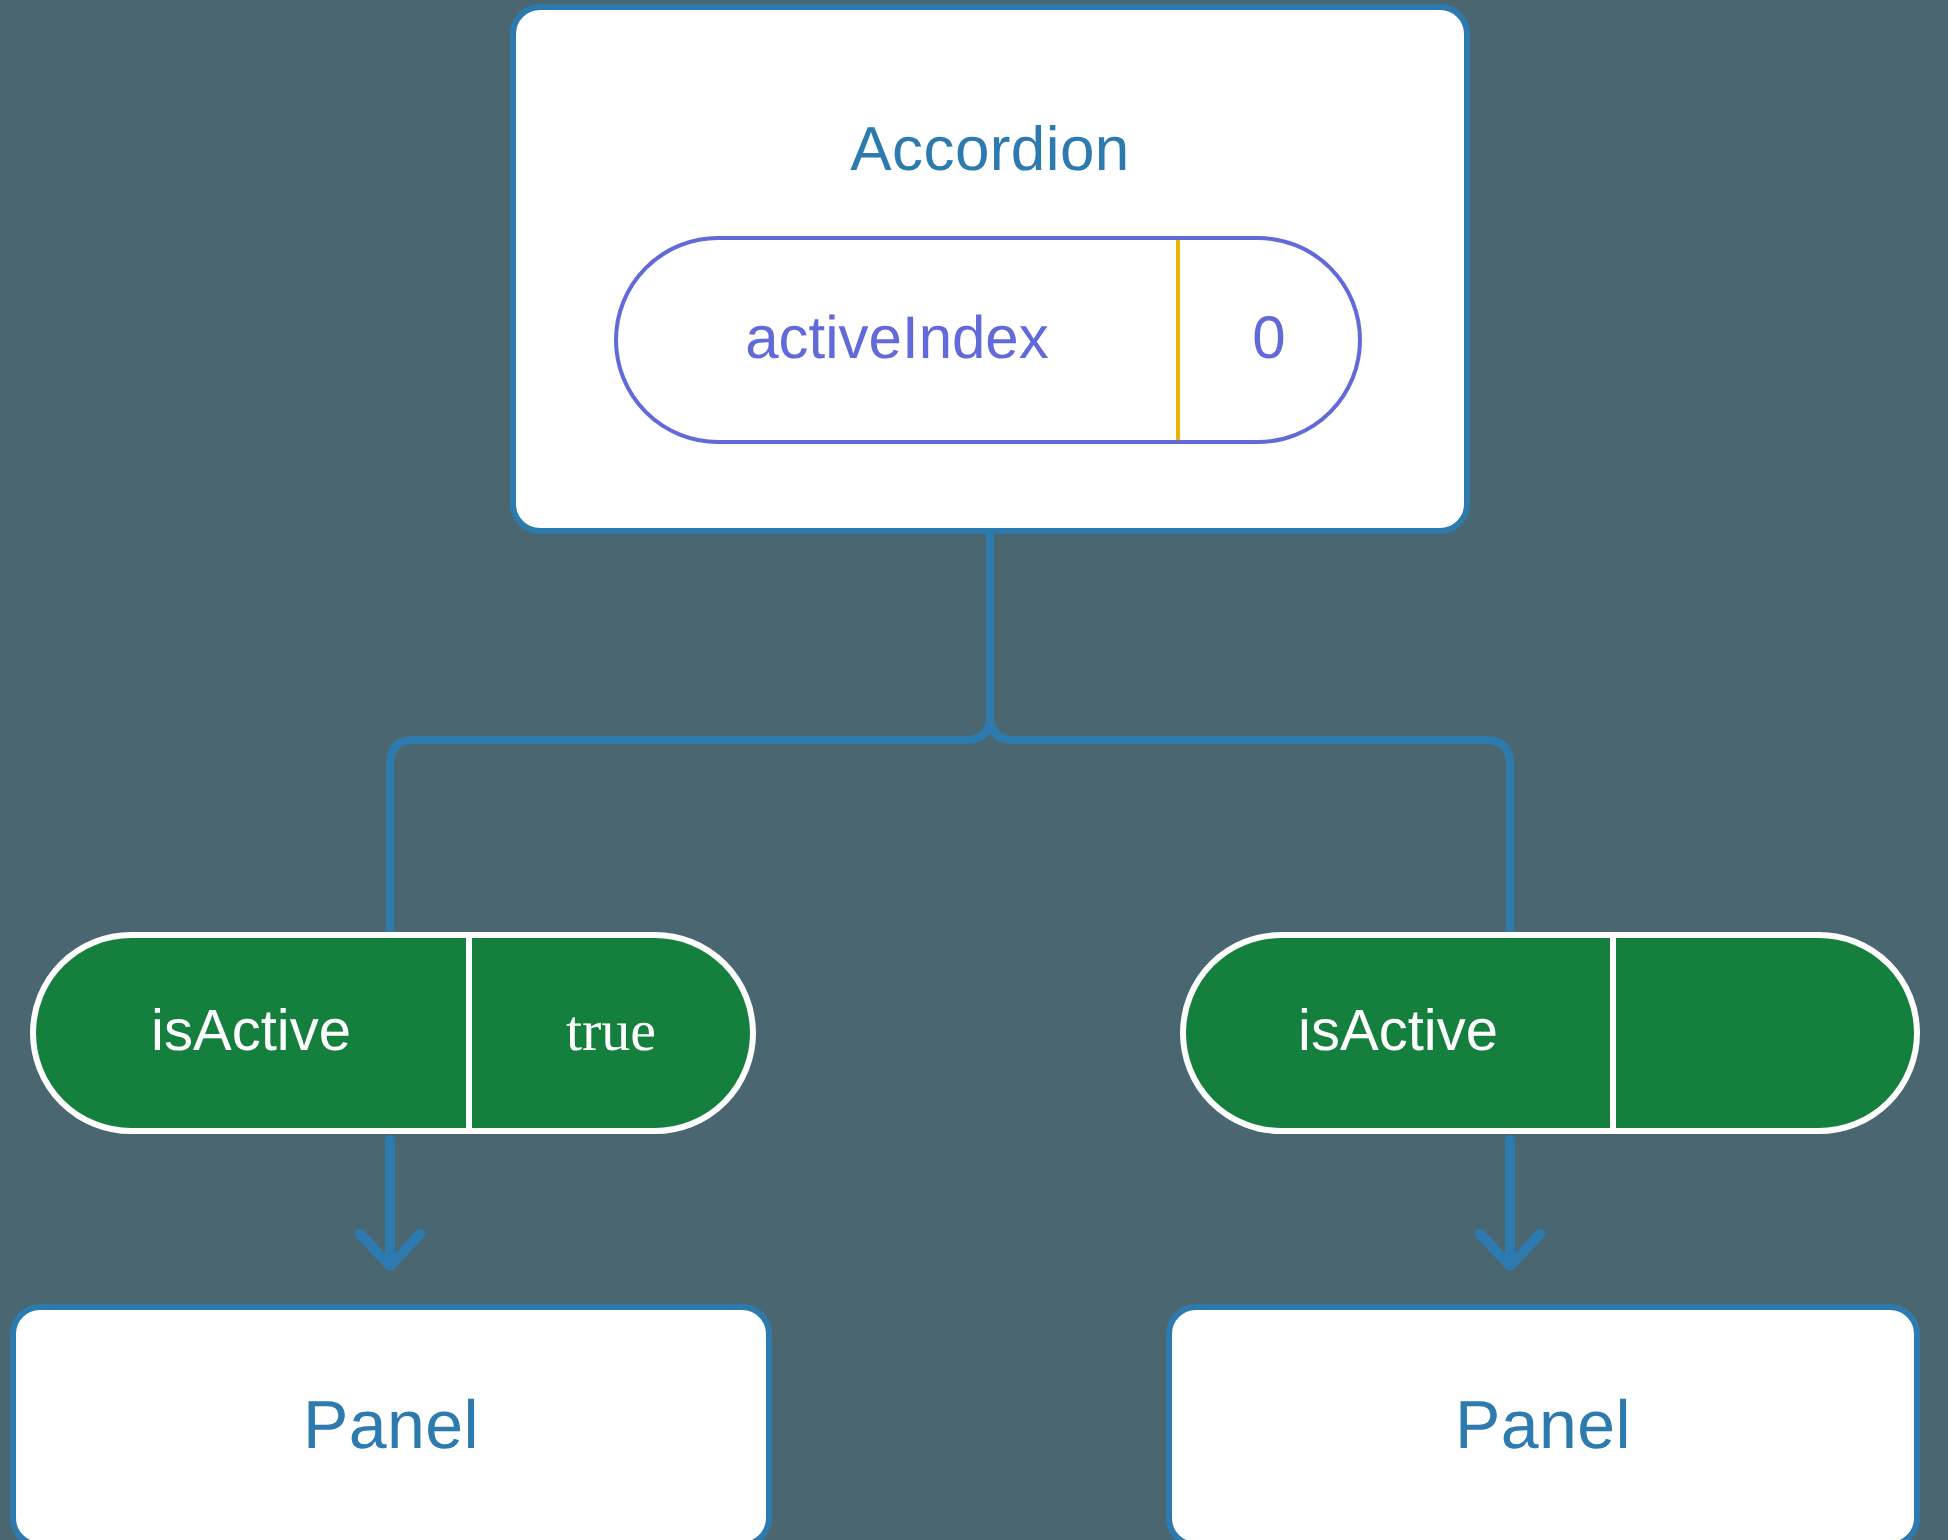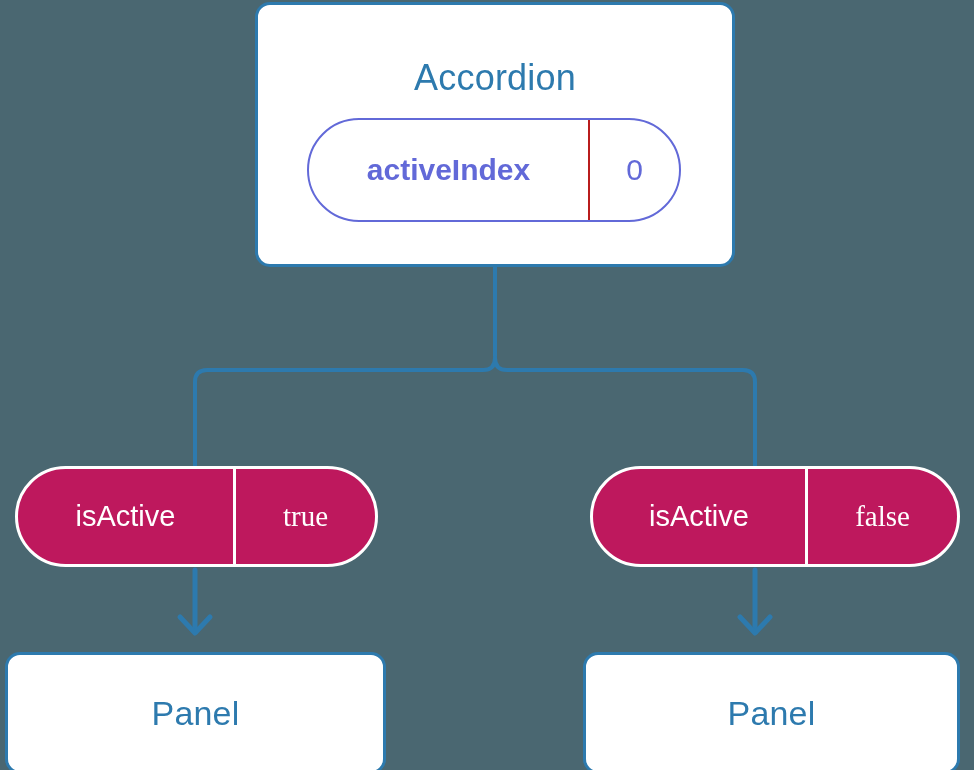--- a/index.html
+++ b/index.html
@@ -39,21 +39,21 @@
     background: #ffffff;
     border: 3px solid #2d7aae;
     border-radius: 15px;
     z-index: 2;
   }
 
   .card-title {
     width: 100%;
     text-align: center;
     color: #2d7aae;
-    font-size: 36px;
+    font-size: 31px;
     letter-spacing: 0.2px;
     white-space: nowrap;
   }
 
   
   #root-card {
     left: 255px;
     top: 2px;
     width: 480px;
     height: 265px;
@@ -100,31 +100,30 @@
     white-space: nowrap;
   }
 
   
   .pill.outline {
     border: 2px solid #6269d8;
     background: #ffffff;
   }
   .pill.outline .pill-key {
     color: #6269d8;
-    border-right: 2px solid #b91c1c;
-    font-weight: bold;
+    border-right: 2px solid #eab308;
   }
   .pill.outline .pill-val {
     color: #6269d8;
   }
 
   
   .pill.filled {
     border: 3px solid #ffffff;
-    background: #be185d;
+    background: #15803d;
   }
   .pill.filled .pill-key {
     color: #ffffff;
     border-right: 3px solid #ffffff;
   }
   .pill.filled .pill-val {
     color: #ffffff;
     font-family: Liberation Serif, serif;
   }
 
@@ -194,20 +193,19 @@
     <span class="pill-key">isActive</span>
     <span class="pill-val">true</span>
   </div>
 
   <div id="panel-left" class="card panel-card">
     <div class="card-title">Panel</div>
   </div>
 
   <div id="pill-is-active-false" class="pill filled">
     <span class="pill-key">isActive</span>
-    <span class="pill-val">false</span>
   </div>
 
   <div id="panel-right" class="card panel-card">
     <div class="card-title">Panel</div>
   </div>
 
 </div>
 
 </body></html>

